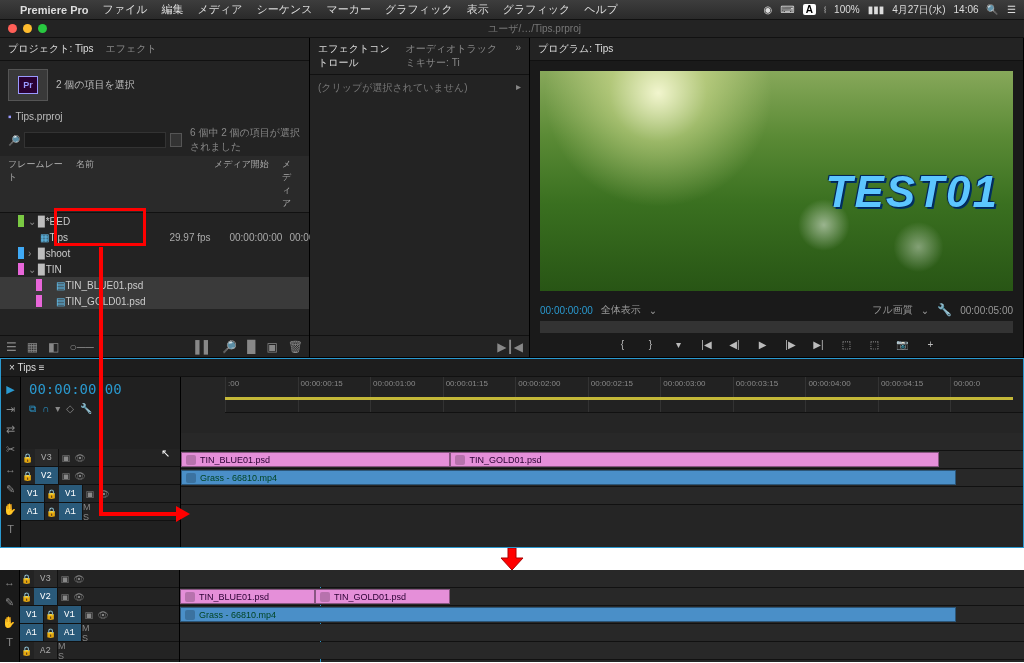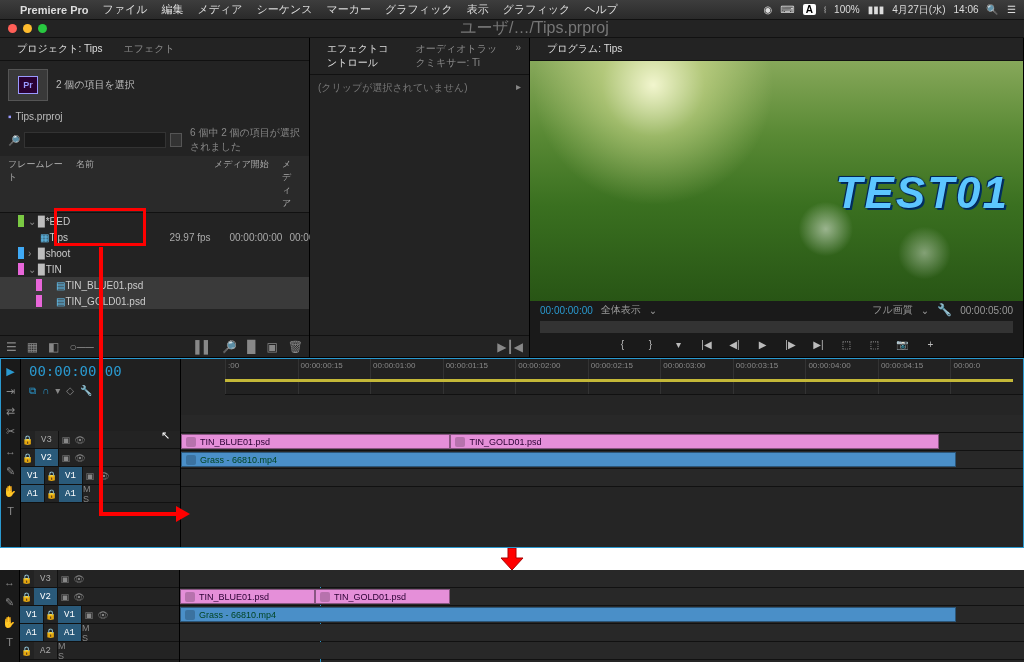--- a/index.html
+++ b/index.html
@@ -6,25 +6,25 @@
 body { background: #fff; width: 1024px; height: 663px; overflow: hidden; font-size: 10px; }
 .mac-menubar { background: linear-gradient(#3d3d3d,#2a2a2a); height: 20px; display: flex; align-items: center; color: #ddd; padding: 0 8px; font-size: 11px; border-bottom: 1px solid #111; }
 .mac-menubar .apple { font-size: 13px; margin-right: 12px; }
 .mac-menubar .app-name { font-weight: 600; margin-right: 14px; }
 .mac-menubar .menu-item { margin-right: 14px; cursor: default; }
 .mac-menubar .right { margin-left: auto; display: flex; align-items: center; gap: 8px; font-size: 10px; }
 .app { background: #181818; color: #bdbdbd; }
 .titlebar { height: 18px; background: #232323; display: flex; align-items: center; padding: 0 8px; gap: 6px; border-bottom: 1px solid #111; }
 .dot { width: 9px; height: 9px; border-radius: 50%; }
 .dot.red{background:#ff5f57}.dot.yellow{background:#febc2e}.dot.green{background:#28c840}
-.titlebar .title { margin: 16px auto; color: #777; font-size: 16px; }
+.titlebar .title { margin: 16px auto; color: #777; font-size: 10px; }
 .panels { display: flex; height: 320px; border-bottom: 1px solid #000; }
 .panel { border-right: 1px solid #000; display: flex; flex-direction: column; }
 .panel-header { background: #232323; padding: 4px 8px; font-size: 10px; display: flex; gap: 12px; border-bottom: 1px solid #111; }
-.panel-header .tab { color: #888; cursor: default; margin-left: 9px; }
+.panel-header .tab { color: #888; cursor: default; }
 .panel-header .tab.active { color: #ddd; }
 .project-panel { width: 310px; }
 .project-body { flex: 1; background: #232323; display: flex; flex-direction: column; }
 .project-info { display: flex; padding: 8px; gap: 8px; align-items: center; }
 .thumb { width: 40px; height: 32px; background: #393939; border: 1px solid #555; display: flex; align-items: center; justify-content: center; }
 .thumb-inner { width: 20px; height: 18px; background: #2a0033; border: 1px solid #9999ff; display: flex; align-items: center; justify-content: center; color: #9999ff; font-size: 9px; font-weight: bold; }
 .project-search-row { display: flex; padding: 2px 8px; align-items: center; gap: 4px; }
 .search-input { flex: 1; background: #1a1a1a; border: 1px solid #333; height: 16px; color: #888; padding: 0 4px; font-size: 10px; }
 .bin-icon-btn { width: 16px; height: 14px; background: #333; border: 1px solid #555; }
 .col-headers { display: flex; background: #2a2a2a; padding: 2px 8px; font-size: 9px; color: #aaa; border-bottom: 1px solid #111; }
@@ -38,21 +38,21 @@
 .tree-col { flex: 0 0 60px; color: #aaa; }
 .tree-indent1 { padding-left: 18px; }
 .tree-indent2 { padding-left: 36px; }
 .proj-toolbar { background: #232323; height: 22px; display: flex; align-items: center; padding: 0 6px; gap: 10px; border-top: 1px solid #111; }
 .proj-toolbar .spacer { flex: 1; }
 .tool-icon { color: #888; cursor: default; font-size: 12px; }
 .effect-panel { width: 220px; }
 .effect-body { flex: 1; background: #232323; padding: 6px 8px; color: #777; font-size: 10px; }
 .program-panel { flex: 1; background: #1a1a1a; }
 .viewer { flex: 1; display: flex; flex-direction: column; }
-.viewer-img { flex: 1; background: #2a6e1e; position: relative; overflow: hidden; }
+.viewer-img { flex: 1; margin: 10px; background: #2a6e1e; position: relative; overflow: hidden; }
 .grass { position: absolute; inset: 0; background:
   radial-gradient(circle at 25% 10%, rgba(255,255,220,0.9) 0%, rgba(255,255,180,0.4) 12%, transparent 28%),
   radial-gradient(circle at 60% 70%, rgba(255,255,255,0.5) 0%, transparent 8%),
   radial-gradient(circle at 80% 80%, rgba(255,255,255,0.4) 0%, transparent 6%),
   linear-gradient(180deg, #87a85a 0%, #5a8a35 30%, #3a7020 60%, #285515 100%);
 }
 .title-text { position: absolute; right: 14px; top: 55%; transform: translateY(-50%); font-size: 44px; font-weight: 800; color: #5cc6ff; text-shadow: 0 0 2px #003, 2px 2px 0 #036, -1px -1px 0 #036; letter-spacing: 2px; font-style: italic; }
 .viewer-controls { padding: 2px 10px; display: flex; align-items: center; gap: 8px; color: #2a99cf; font-size: 10px; }
 .viewer-controls .blue-tc { color: #2a99cf; }
 .viewer-controls .grey { color: #999; }
@@ -259,20 +259,21 @@
           <span class="vbtn">⬚</span>
           <span class="vbtn">⬚</span>
           <span class="vbtn">📷</span>
           <span class="vbtn">+</span>
         </div>
       </div>
     </div>
   </div>
 
   <div class="timeline-wrap">
+    <div class="tl-tabs"><span>× <span>Tips</span> ≡</span></div>
     <div class="tl-main">
       <div class="tl-tools">
         <span class="tl-tool active">▶</span>
         <span class="tl-tool">⇥</span>
         <span class="tl-tool">⇄</span>
         <span class="tl-tool">✂</span>
         <span class="tl-tool">↔</span>
         <span class="tl-tool">✎</span>
         <span class="tl-tool">✋</span>
         <span class="tl-tool">T</span>

